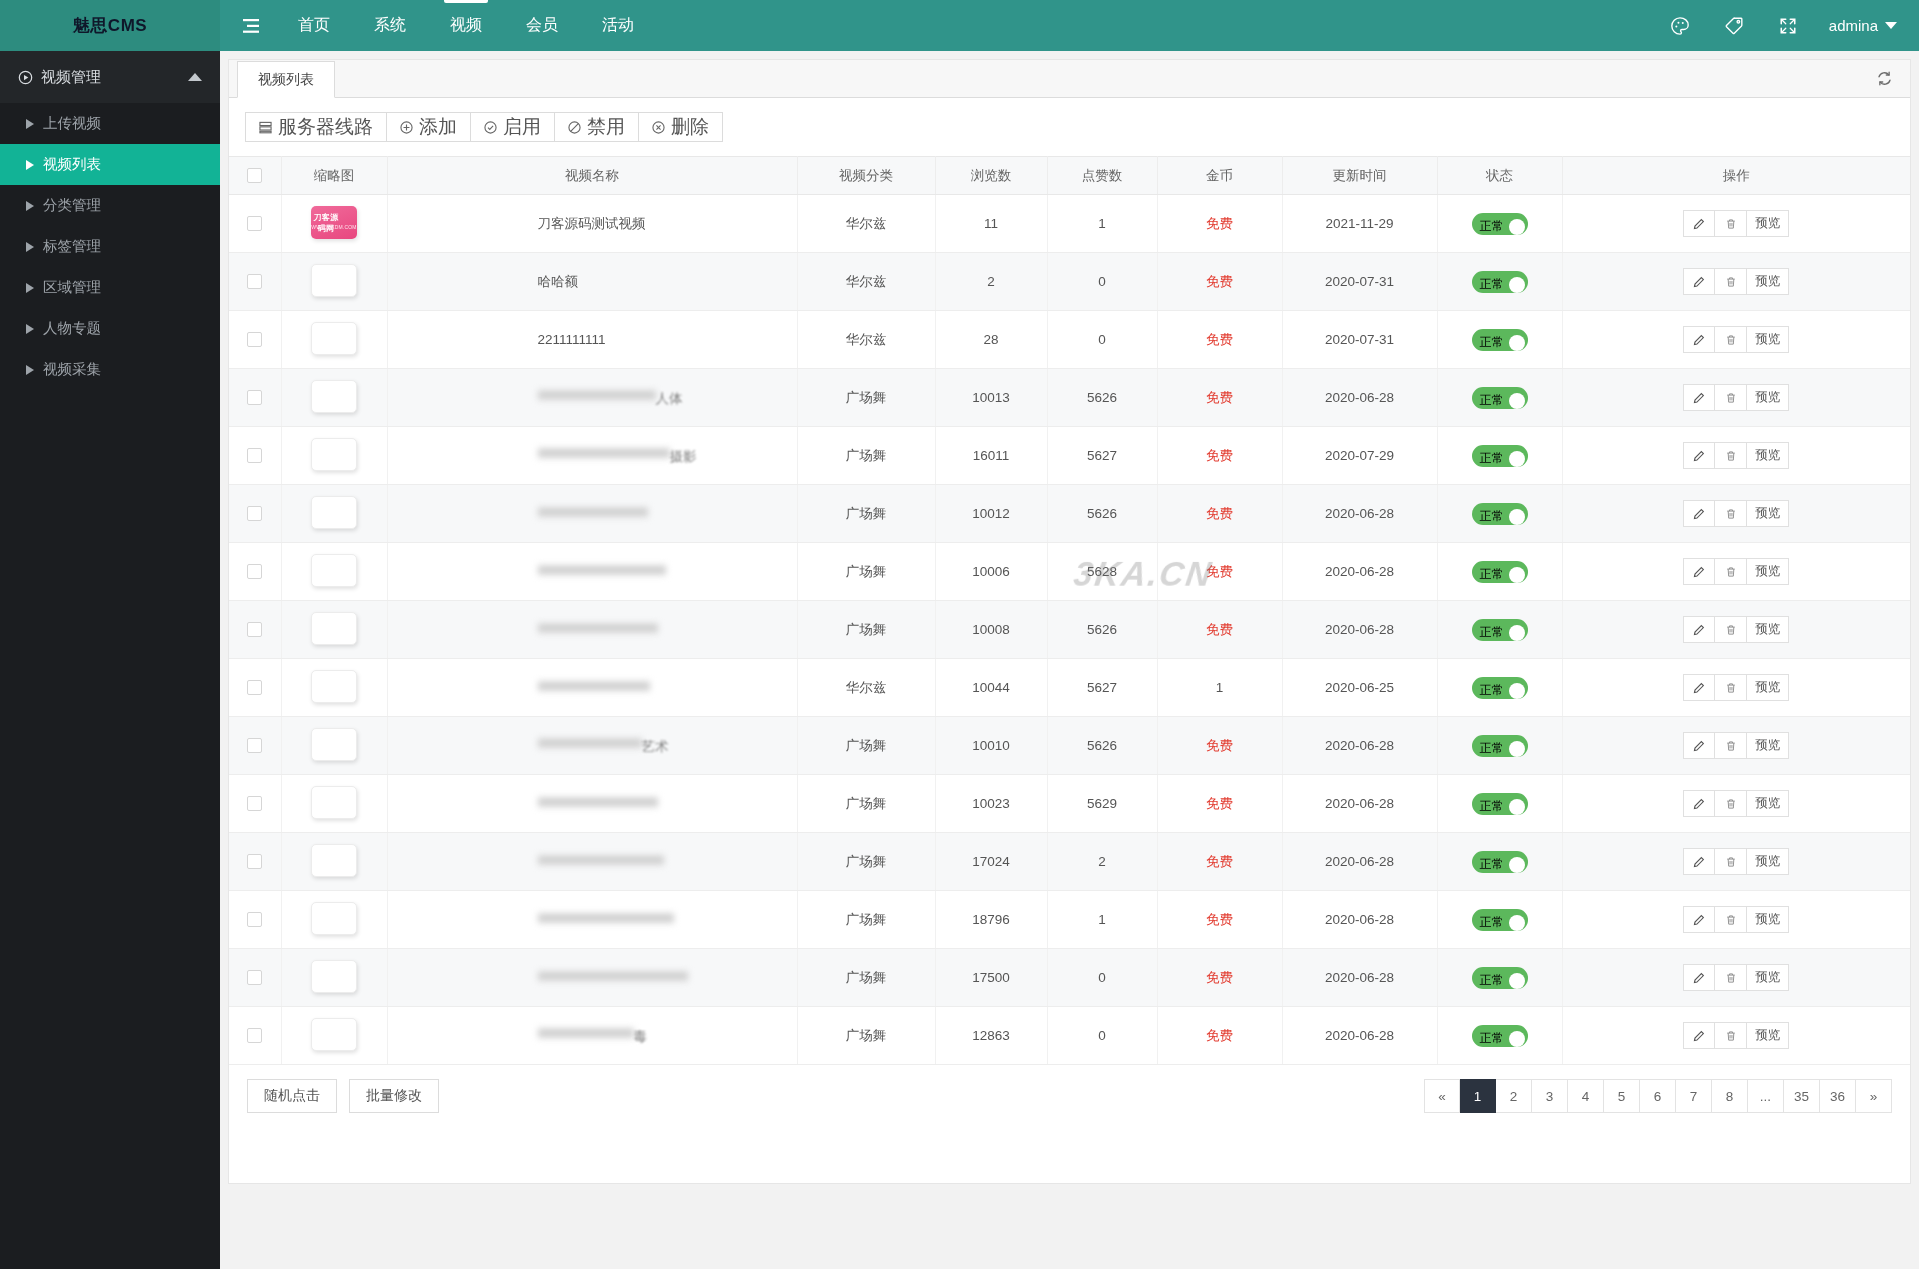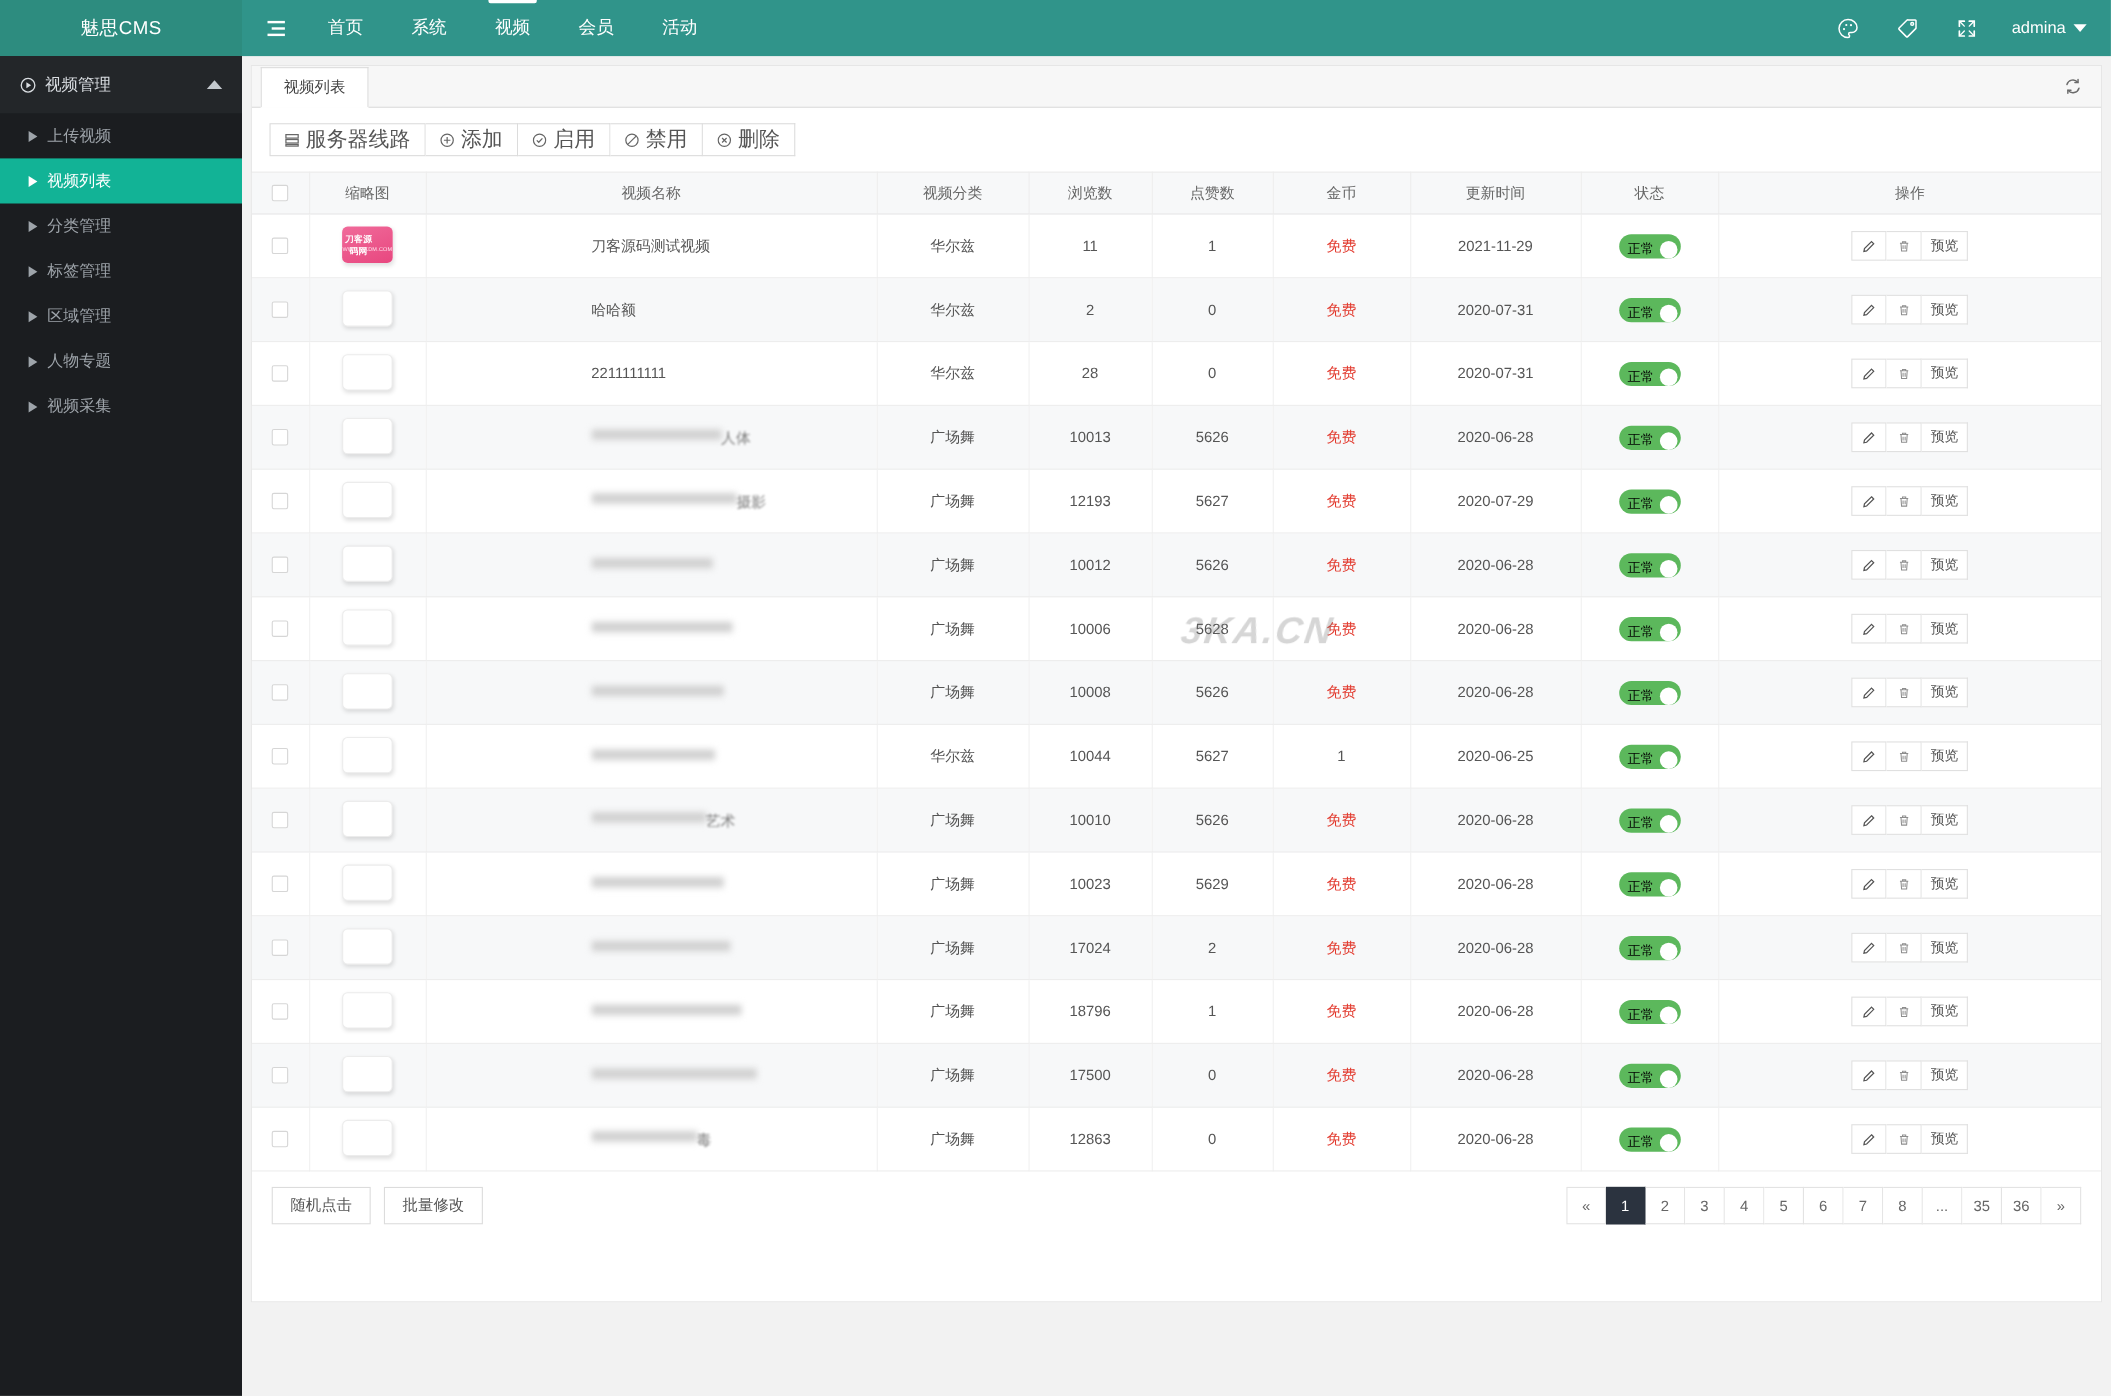--- a/index.html
+++ b/index.html
@@ -5,23 +5,23 @@
   * { box-sizing: border-box; margin: 0; padding: 0; }
   html, body {
     width: 1919px; height: 1269px;
     font-family: "Liberation Sans", "DejaVu Sans", sans-serif;
     background: #f2f2f2;
     overflow: hidden;
   }
   
   .topbar { display: flex; height: 51px; width: 100%; }
   .logo {
-    width: 220px; background: #2d8c7f; color: #ffffff;
+    width: 220px; background: #2d8c7f; color: #0f172a;
     display: flex; align-items: center; justify-content: center;
-    font-size: 17px; font-weight: normal; letter-spacing: .5px;
+    font-size: 17px; font-weight: bold; letter-spacing: .5px;
   }
   .topnav {
     flex: 1; background: #30948a; display: flex; align-items: center;
     padding-left: 10px; position: relative;
   }
   .hamburger {
     width: 46px; height: 51px; display: flex; align-items: center; justify-content: center;
     cursor: pointer;
   }
   .hamburger svg { display: block; }
@@ -471,21 +471,21 @@
         </span>
         <span class="act">预览</span>
       </span>
     </td>
             </tr>
             <tr>
     <td><span class="chk"></span></td>
     <td><span class="thumb"></span></td>
     <td class="vname"><span class="blurred" style="width:132px;height:15px"></span><span class="tail">摄影</span></td>
     <td>广场舞</td>
-    <td>12193</td>
+    <td>16011</td>
     <td>5627</td>
     <td><span class="free">免费</span></td>
     <td>2020-07-29</td>
     <td>
       <span class="switch">正常<span class="knob"></span></span>
     </td>
     <td>
       <span class="acts">
         <span class="act">
           <svg width="12" height="12" viewBox="0 0 14 14" fill="none" stroke="#555" stroke-width="1.3">

